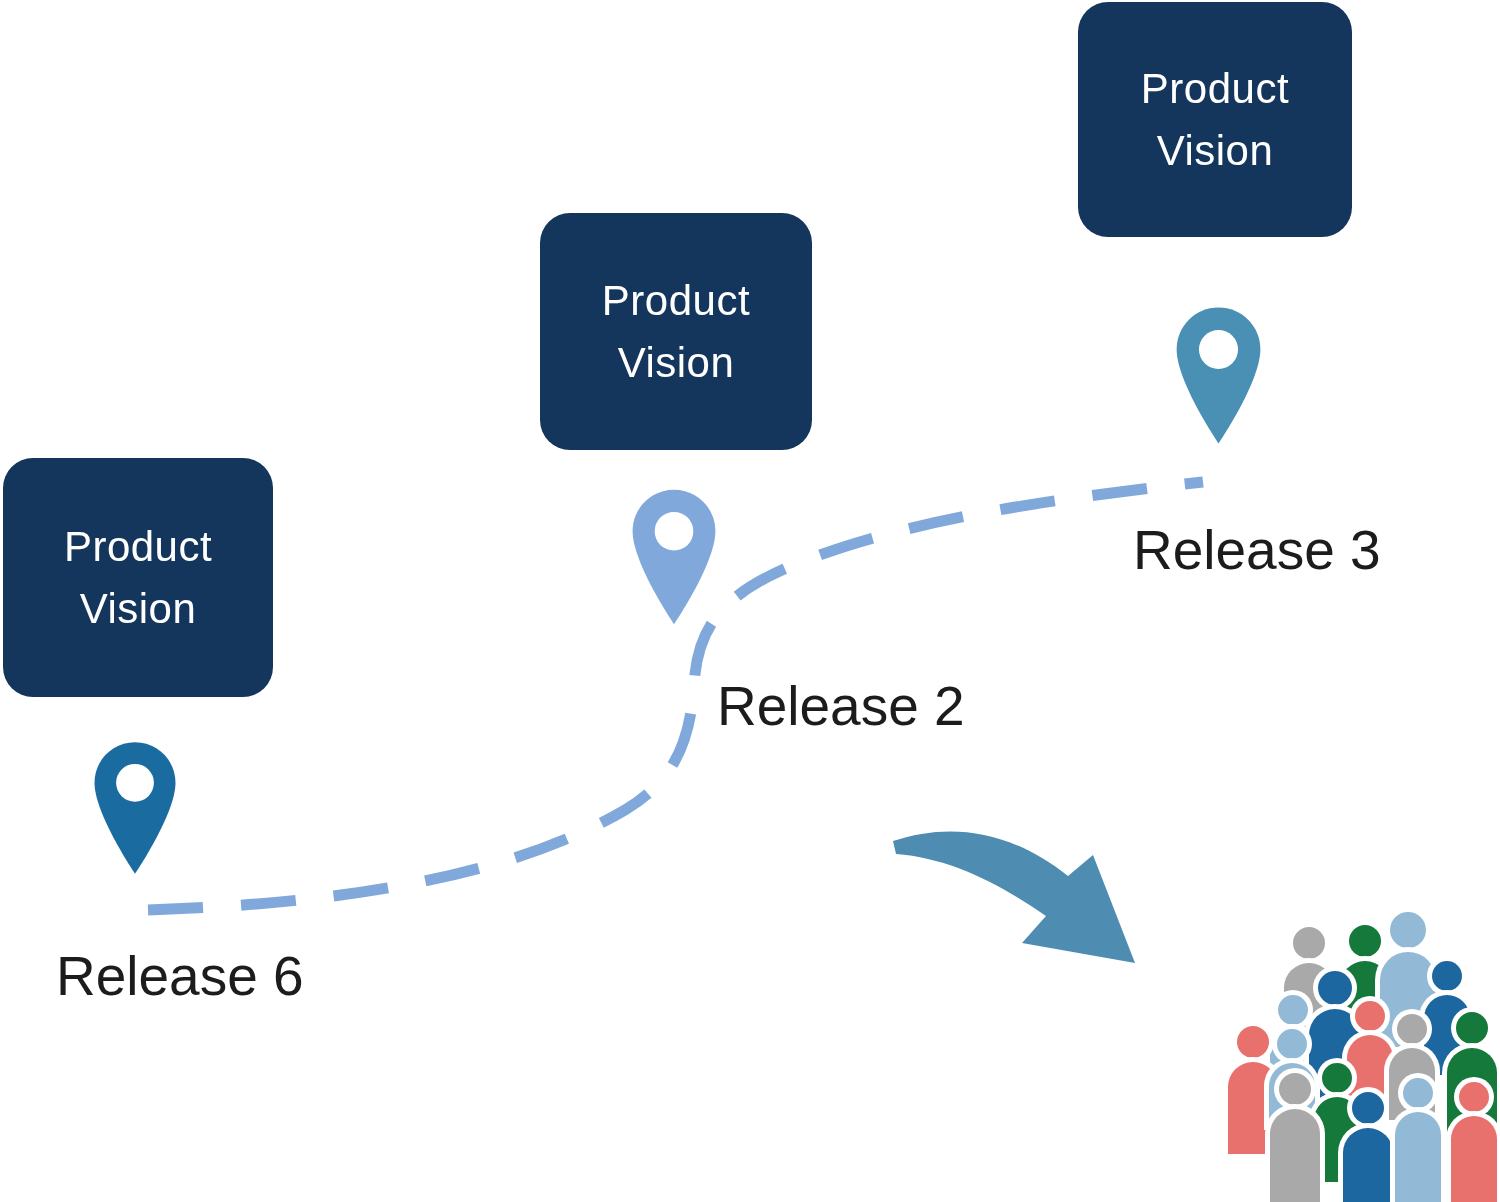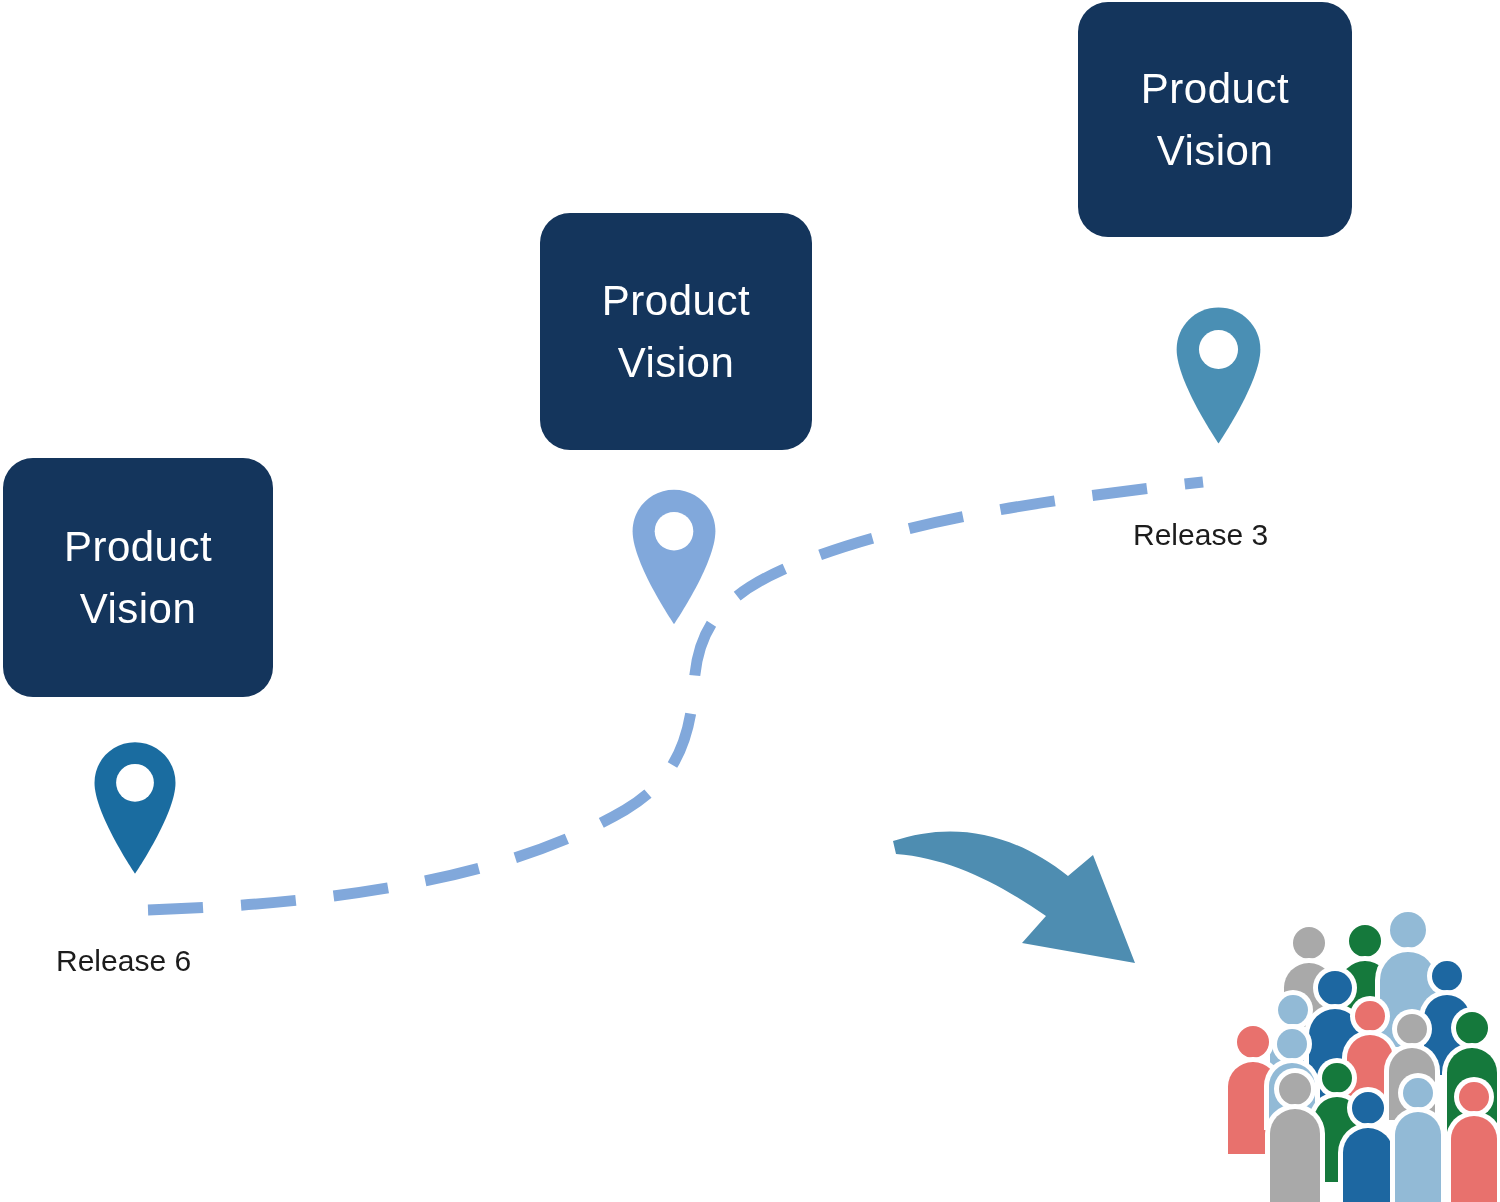--- a/index.html
+++ b/index.html
@@ -20,21 +20,21 @@
   #vision-box-1{left:3px;top:458px;width:270px;height:239px;}
   #vision-box-2{left:540px;top:213px;width:272px;height:237px;}
   #vision-box-3{left:1078px;top:2px;width:274px;height:235px;}
 
   .pin{position:absolute;display:block;}
   #pin-1{left:90px;top:733px;width:90px;height:150px;}
   #pin-2{left:628px;top:483px;width:92px;height:148px;}
   #pin-3{left:1172px;top:301px;width:93px;height:149px;}
 
   .release-label{
-    position:absolute;color:var(--release-text,#1C1C1C);font-size:30px;white-space:nowrap;
+    position:absolute;color:var(--release-text,#1C1C1C);font-size:55px;white-space:nowrap;
   }
   #release-label-1{left:56px;top:944px;}
   #release-label-2{left:717px;top:674px;}
   #release-label-3{left:1133px;top:518px;}
 
   #crowd{position:absolute;left:0;top:0;width:1500px;height:1202px;}
   .person{position:absolute;}
   .person .head{
     margin:0 auto;border-radius:50%;box-shadow:0 0 0 5px #ffffff;
   }
@@ -69,20 +69,21 @@
   <svg class="pin" id="pin-2" viewBox="0 0 100 150" xmlns="http://www.w3.org/2000/svg">
     <path d="M50 2C25 2 5 22 5 47c0 35 45 101 45 101s45-66 45-101C95 22 75 2 50 2z" fill="#81A8DB"></path>
     <circle cx="50" cy="47" r="21" fill="#ffffff"></circle>
   </svg>
   <svg class="pin" id="pin-3" viewBox="0 0 100 150" xmlns="http://www.w3.org/2000/svg">
     <path d="M50 2C25 2 5 22 5 47c0 35 45 101 45 101s45-66 45-101C95 22 75 2 50 2z" fill="#4A8FB4"></path>
     <circle cx="50" cy="47" r="21" fill="#ffffff"></circle>
   </svg>
 
   <div class="release-label" id="release-label-1">Release 6</div>
+  <div class="release-label" id="release-label-2">Release 2</div>
   <div class="release-label" id="release-label-3">Release 3</div>
 
   <div id="crowd">
       <div class="person" style="left: 1284.2px; top: 927px; width: 49.6px;">
       <div class="head" style="height: 32px; width: 32px; background: rgb(169, 169, 169);"></div>
       <div class="body" style="height: 72px; background: rgb(169, 169, 169); border-radius: 24.8px 24.8px 0px 0px;"></div>
     </div>
       <div class="person" style="left: 1340.2px; top: 925px; width: 49.6px;">
       <div class="head" style="height: 32px; width: 32px; background: rgb(21, 121, 60);"></div>
       <div class="body" style="height: 74px; background: rgb(21, 121, 60); border-radius: 24.8px 24.8px 0px 0px;"></div>

